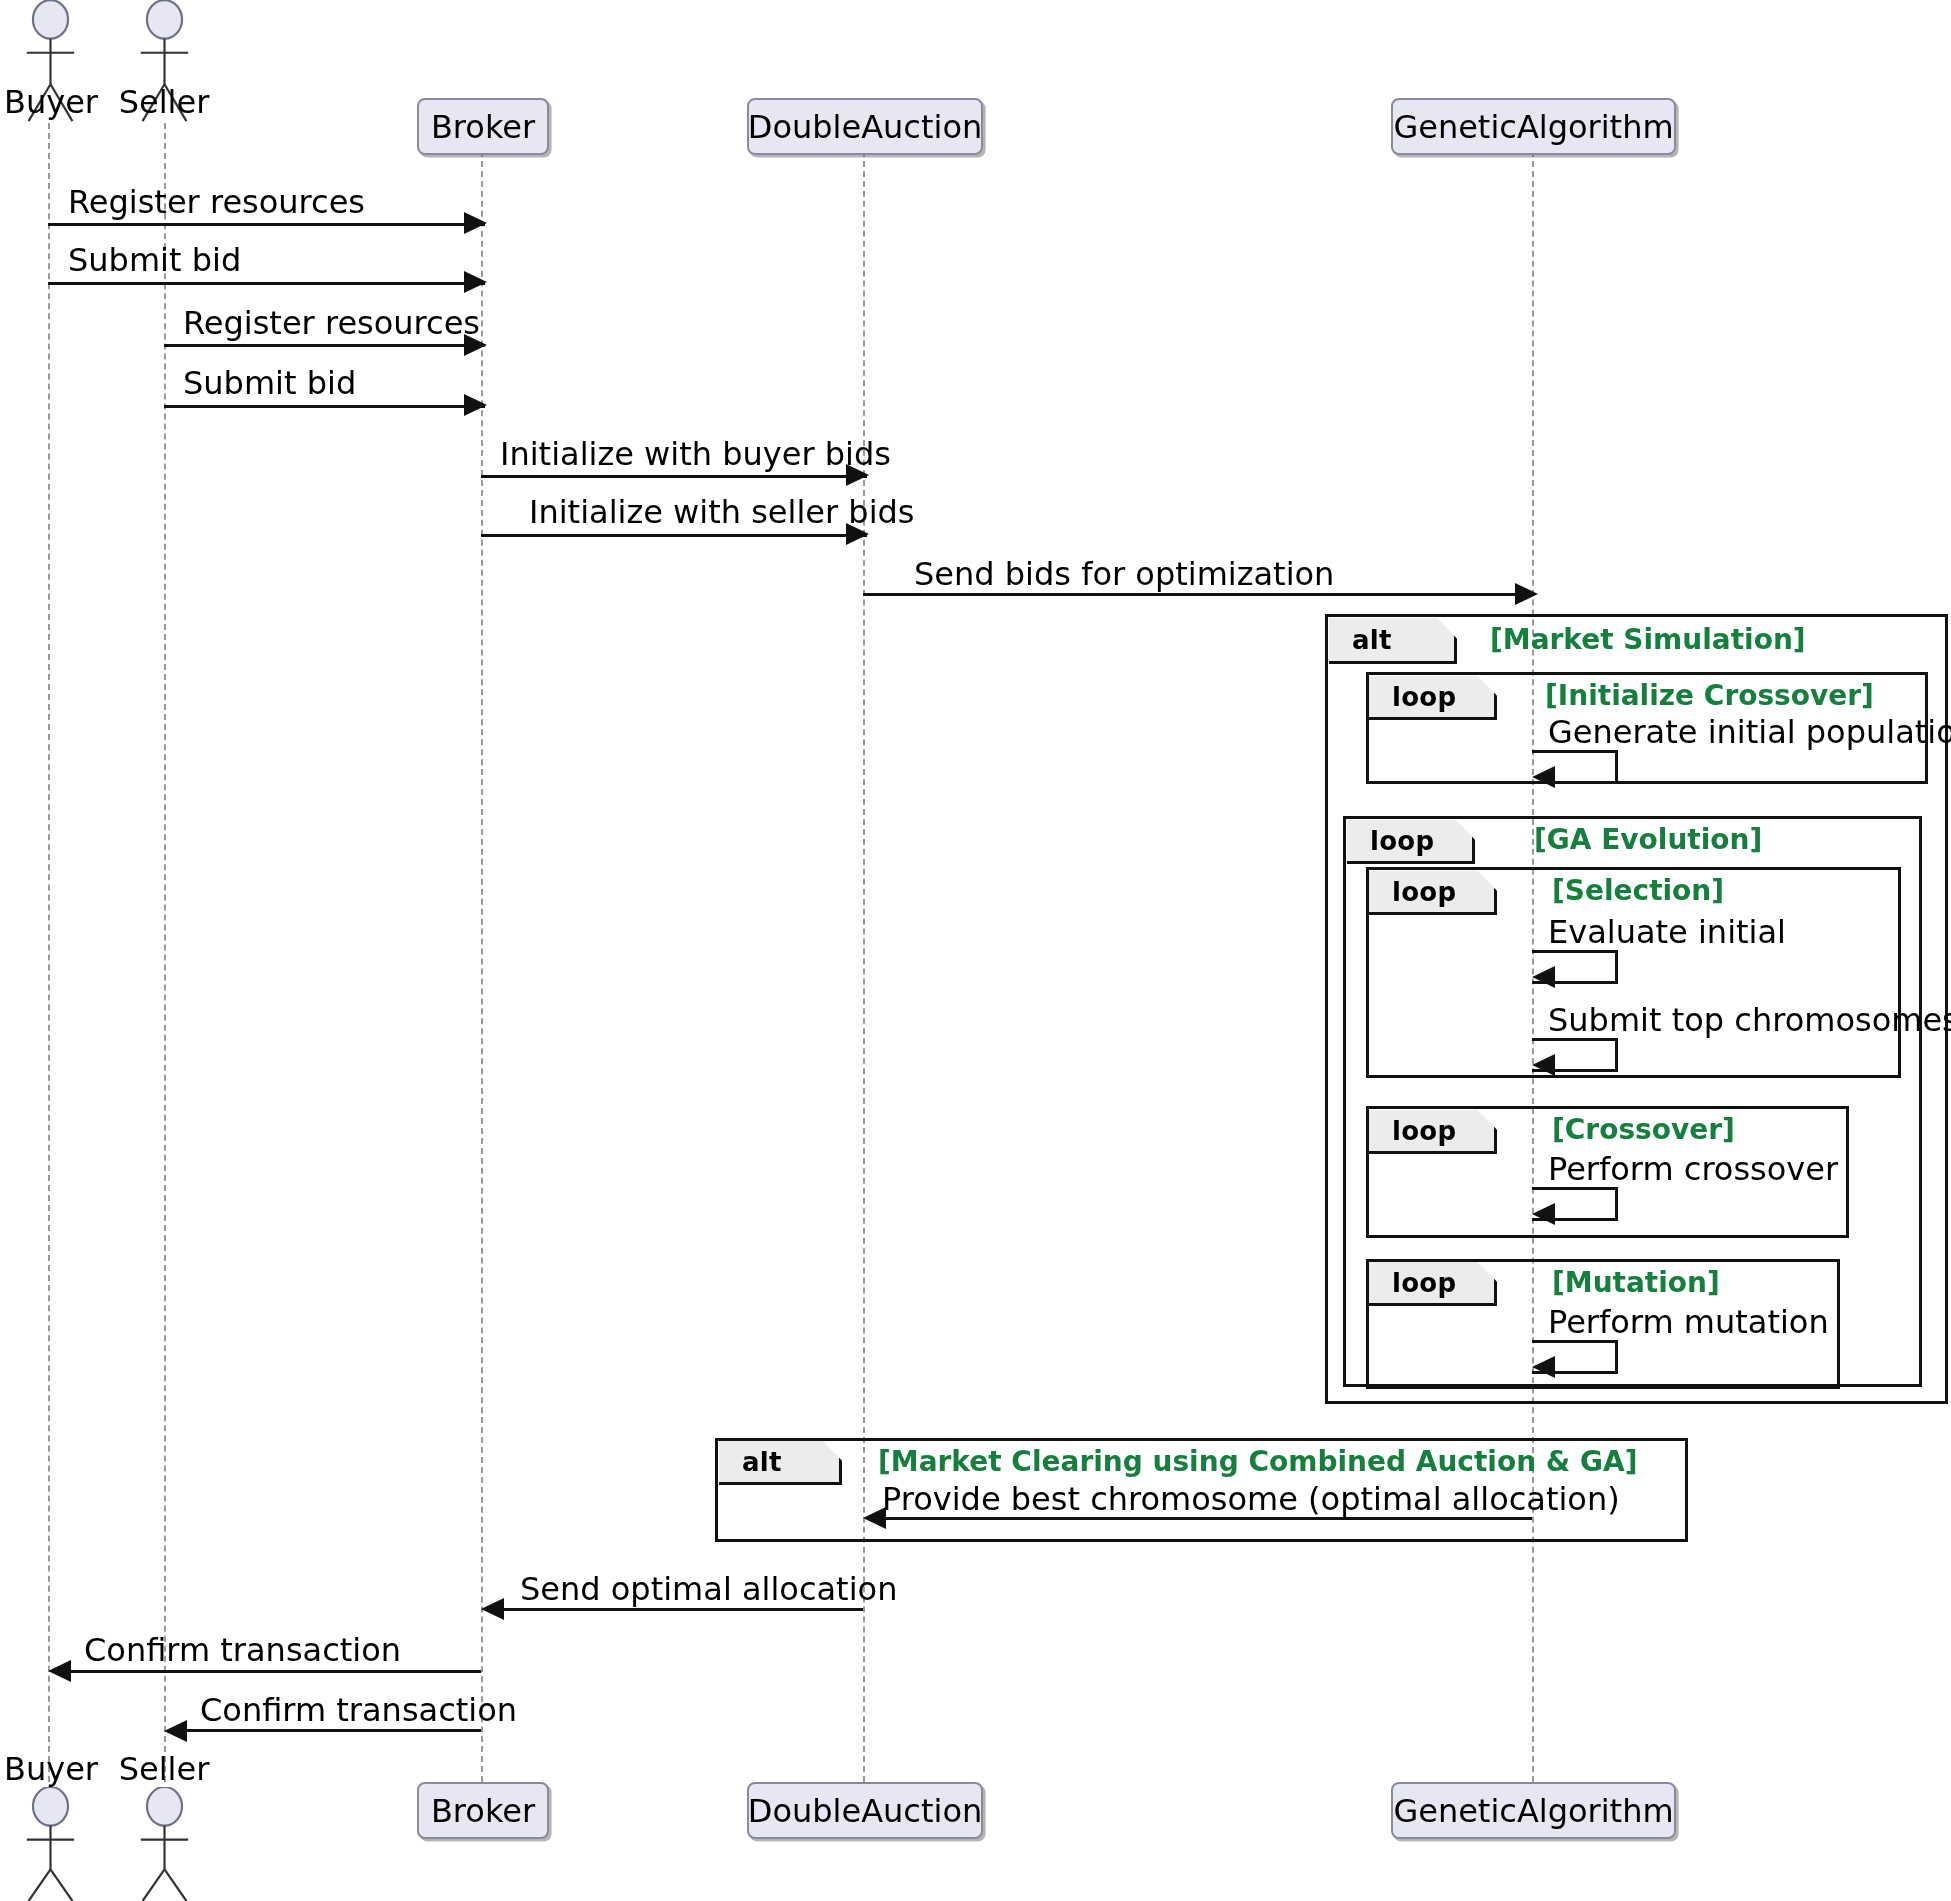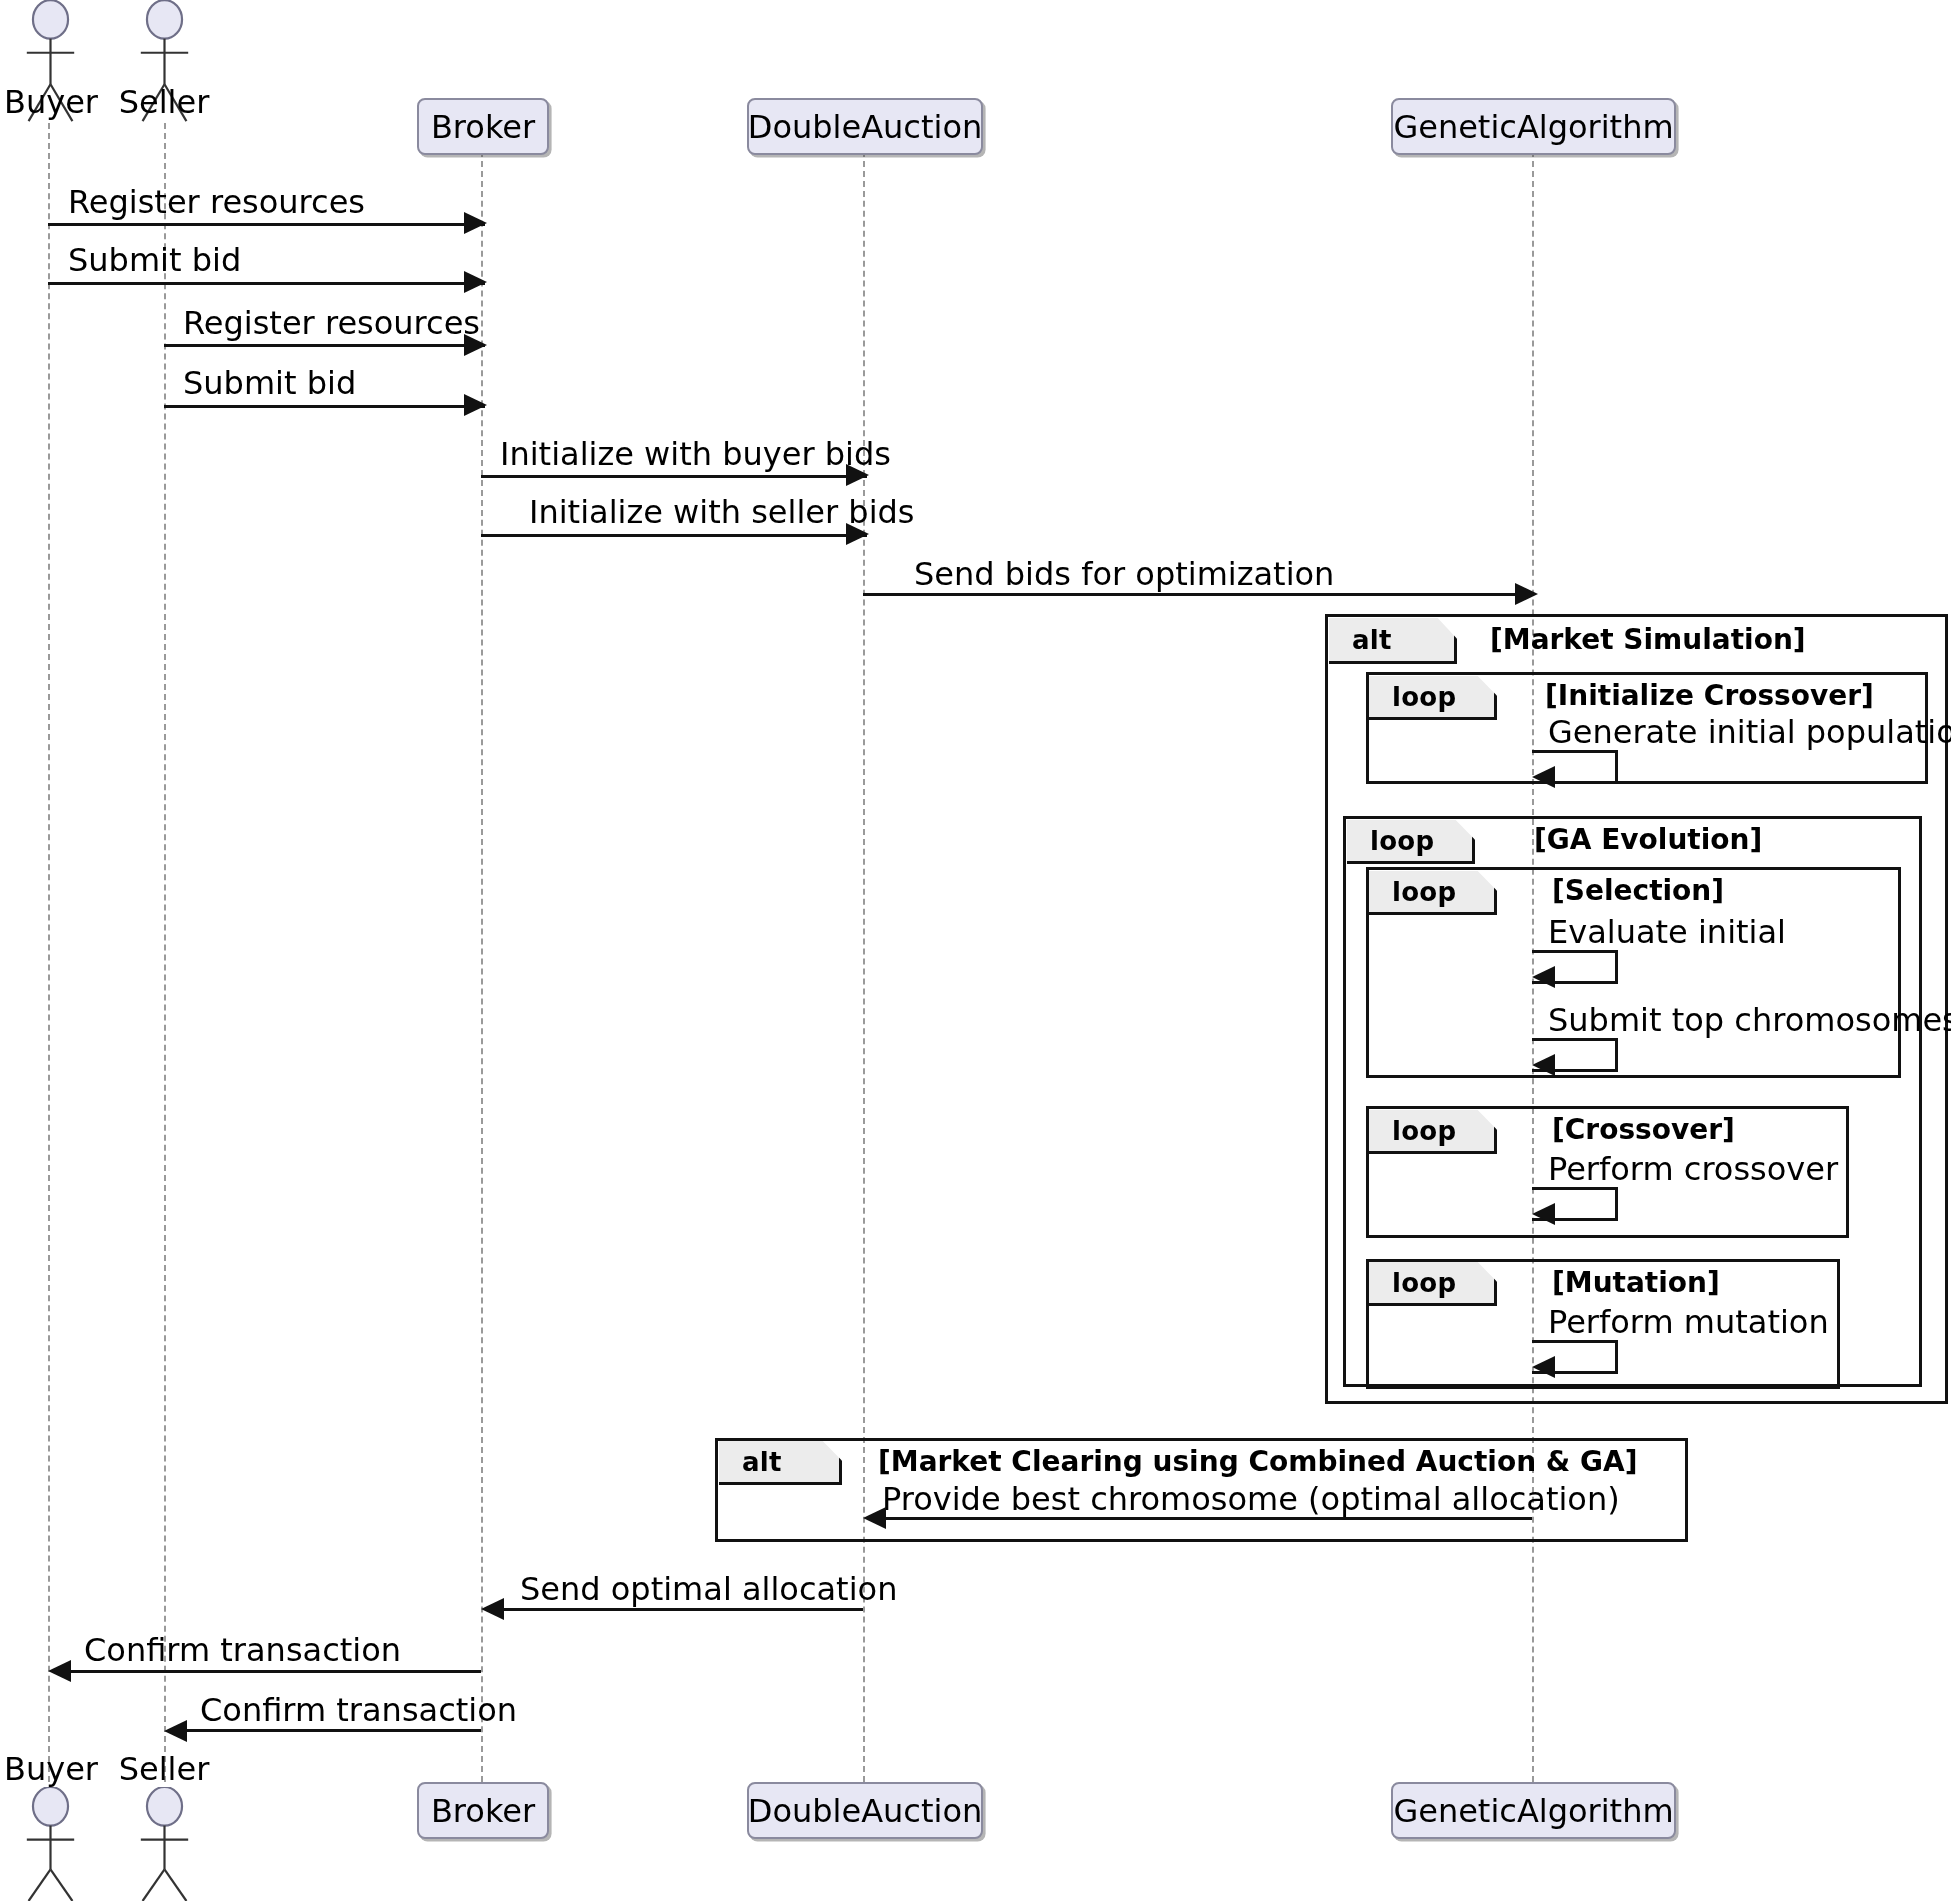--- a/index.html
+++ b/index.html
@@ -30,21 +30,21 @@
   
   .selfmsg{position:absolute;border:3.5px solid #111;border-left:none;}
 
   
   .frag{position:absolute;border:3.5px solid #111;background:transparent;box-sizing:border-box;}
   .frag-tag{position:absolute;background:#ececec;border-right:3.5px solid #111;border-bottom:3.5px solid #111;
             font-size:26px;font-weight:bold;color:#000;
             display:flex;align-items:center;box-sizing:border-box;
             clip-path:polygon(0 0,calc(100% - 19.3px) 0,100% 45%,100% 100%,0 100%);
             padding-left:23px;letter-spacing:0.3px;}
-  .frag-cond{position:absolute;font-size:28px;font-weight:bold;color:#000000;white-space:nowrap;}
+  .frag-cond{position:absolute;font-size:28px;font-weight:bold;color:#15803d;white-space:nowrap;}
 </style>
 </head>
 <body>
 
 <div id="stage">
 
   <div class="lifeline" style="left:48px;top:123px;height:1659px;"></div>
   <div class="lifeline" style="left:164px;top:123px;height:1659px;"></div>
   <div class="lifeline" style="left:481px;top:151px;height:1631px;"></div>
   <div class="lifeline" style="left:863px;top:151px;height:1631px;"></div>

